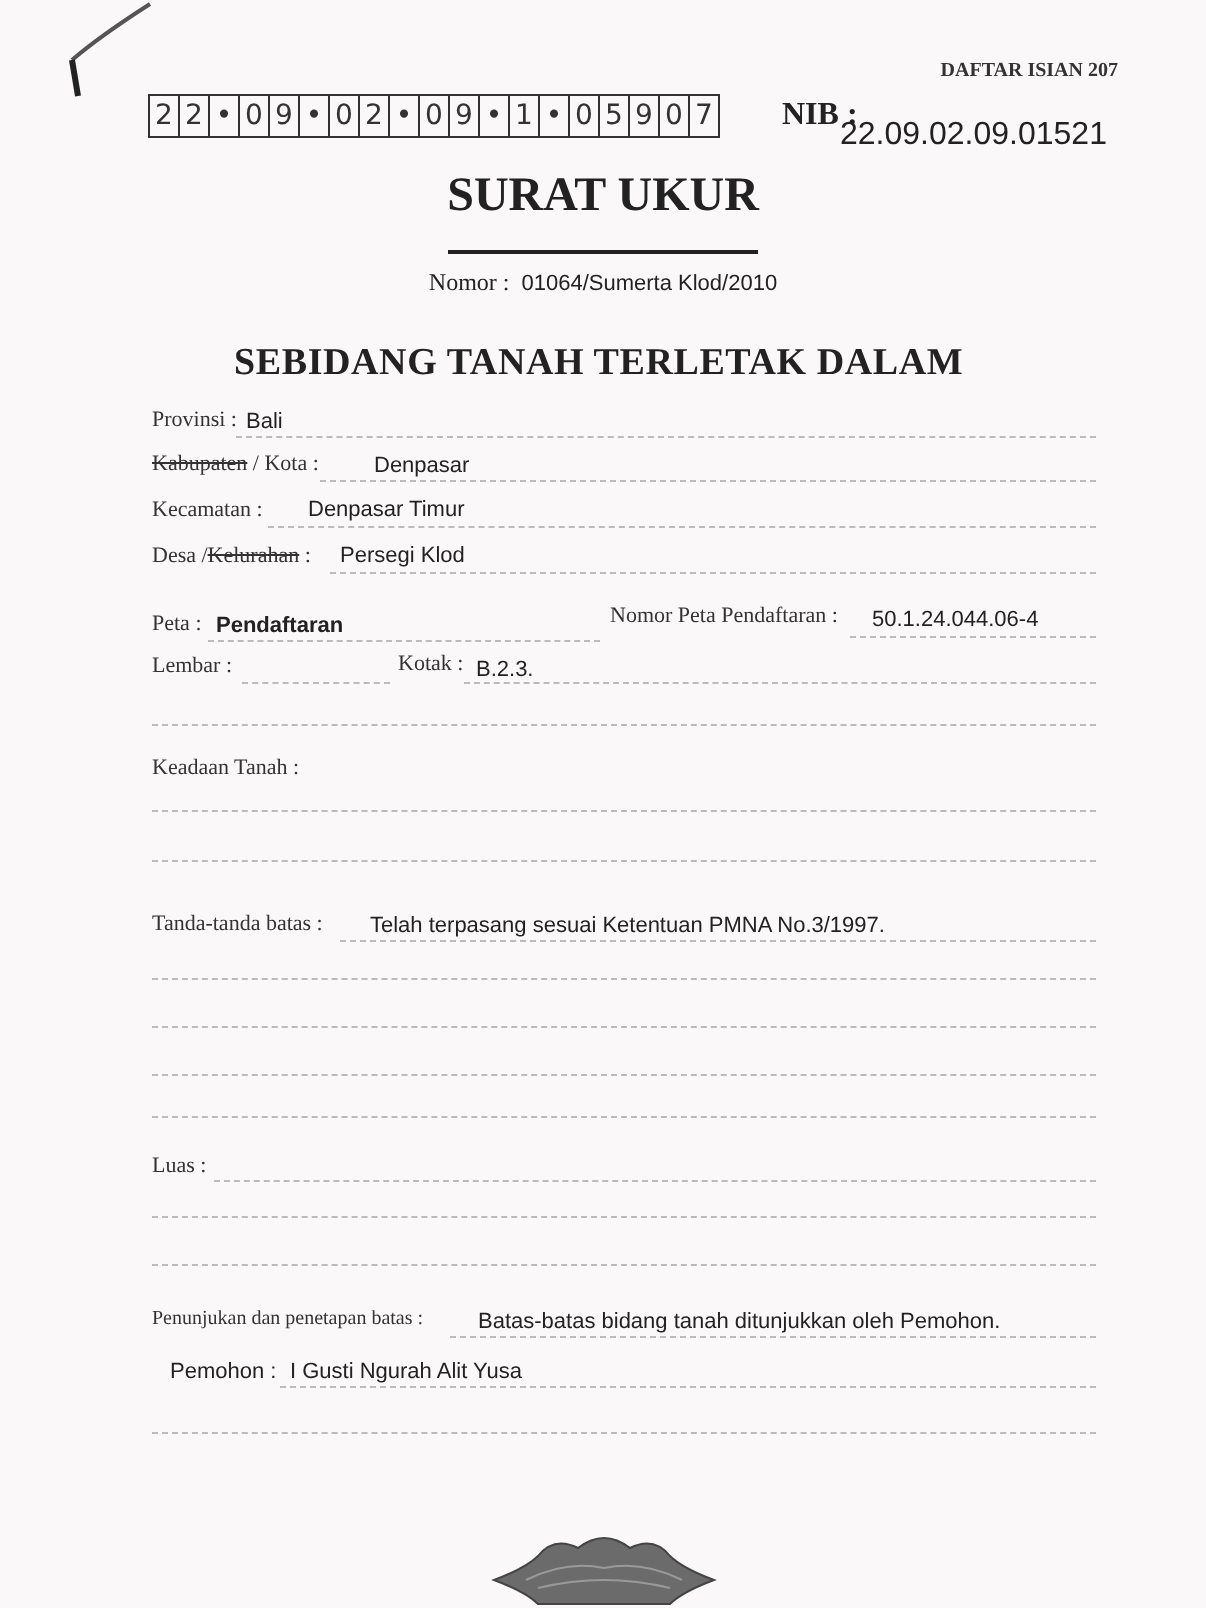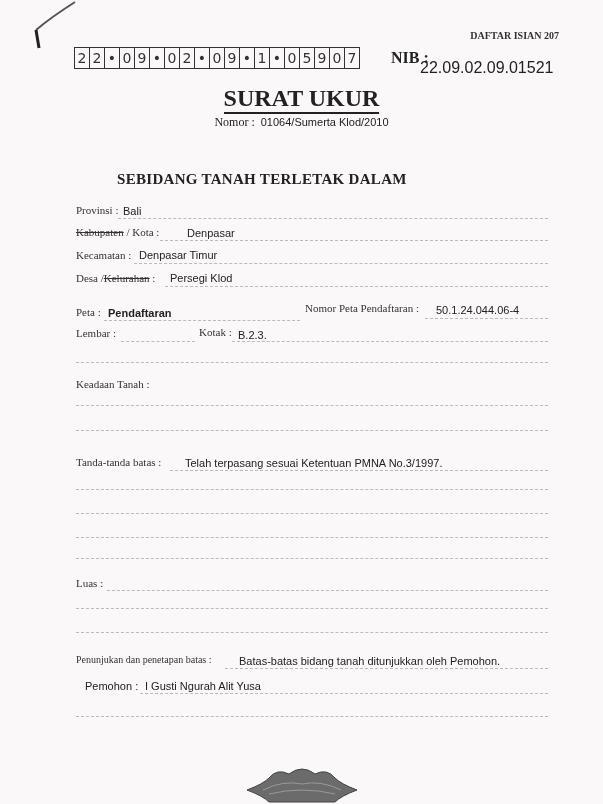--- a/index.html
+++ b/index.html
@@ -11,24 +11,24 @@
   .abs { position:absolute; white-space:nowrap; }
   .serial { left:38px; top:6px; font-family:"DejaVu Sans Mono", monospace; font-size:17px; color:#333; letter-spacing:1px; }
   .daftar { right:44px; top:30px; font-size:10px; font-weight:bold; color:#333; }
   .boxes { left:74px; top:47px; display:flex; border:1px solid #333; }
   .boxes .cell { width:14px; height:20px; border-right:1px solid #333; font-family:"DejaVu Sans", sans-serif;
                  font-size:14px; text-align:center; line-height:20px; color:#333; }
   .boxes .cell:last-child { border-right:none; }
   .nib-label { left:391px; top:49px; font-size:16px; font-weight:bold; }
   .nib-val { left:420px; top:59px; font-size:16px; }
   .title { left:0; width:603px; top:85px; text-align:center; font-size:24px; font-weight:bold; }
-  .title span { border-bottom:2px solid #222; padding-bottom:1px; }
-  .nomor { left:0; width:603px; top:115px; text-align:center; font-size:12px; }
+  .title span { border-bottom:2px solid #222; padding-bottom:14px; }
+  .nomor { left:0; width:603px; top:134px; text-align:center; font-size:12px; }
   .nomor .v { font-family:"Liberation Sans", sans-serif; font-size:11px; margin-left:6px; }
-  .section-head { left:117px; top:171px; font-size:15px; font-weight:bold; letter-spacing:0.3px;text-align:right; }
+  .section-head { left:117px; top:171px; font-size:19px; font-weight:bold; letter-spacing:0.3px;text-align:right; }
   .label { font-size:11px; color:#333; }
   .val { font-family:"Liberation Sans", sans-serif; font-size:11px; color:#222; }
   .line { position:absolute; height:0; border-top:1px dashed #bbb; }
   .strike { text-decoration:line-through; }
   .ornament { position:absolute; left:243px; top:764px; width:118px; height:40px; }
   .scratch { position:absolute; left:30px; top:0; }
 </style>
 </head>
 <body>
 
@@ -75,21 +75,21 @@
 
   <div class="abs label" style="left:76px;top:204px;">Provinsi :</div>
   <div class="abs val" style="left:123px;top:205px;">Bali</div>
   <div class="line" style="left:118px;top:218px;width:430px;"></div>
 
   <div class="abs label" style="left:76px;top:226px;"><span class="strike">Kabupaten</span><span> / Kota :</span></div>
   <div class="abs val" style="left:187px;top:227px;">Denpasar</div>
   <div class="line" style="left:160px;top:240px;width:388px;"></div>
 
   <div class="abs label" style="left:76px;top:249px;">Kecamatan :</div>
-  <div class="abs val" style="left:139px;top:249px;">Denpasar Timur</div>
+  <div class="abs val" style="left:154px;top:249px;">Denpasar Timur</div>
   <div class="line" style="left:134px;top:263px;width:414px;"></div>
 
   <div class="abs label" style="left:76px;top:272px;"><span>Desa /</span><span class="strike">Kelurahan</span><span> :</span></div>
   <div class="abs val" style="left:170px;top:272px;">Persegi Klod</div>
   <div class="line" style="left:165px;top:286px;width:383px;"></div>
 
   <div class="abs label" style="left:76px;top:306px;">Peta :</div>
   <div class="abs val" style="left:108px;top:307px;font-weight:bold;">Pendaftaran</div>
   <div class="line" style="left:104px;top:320px;width:196px;"></div>
   <div class="abs label" style="left:305px;top:302px;">Nomor Peta Pendaftaran :</div>

